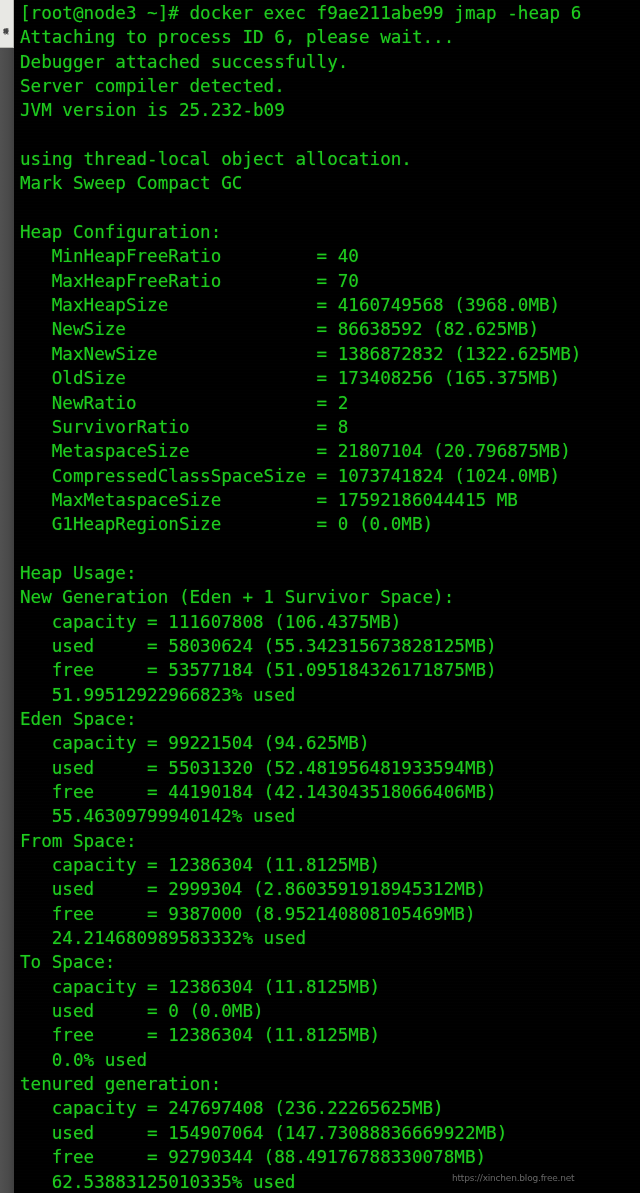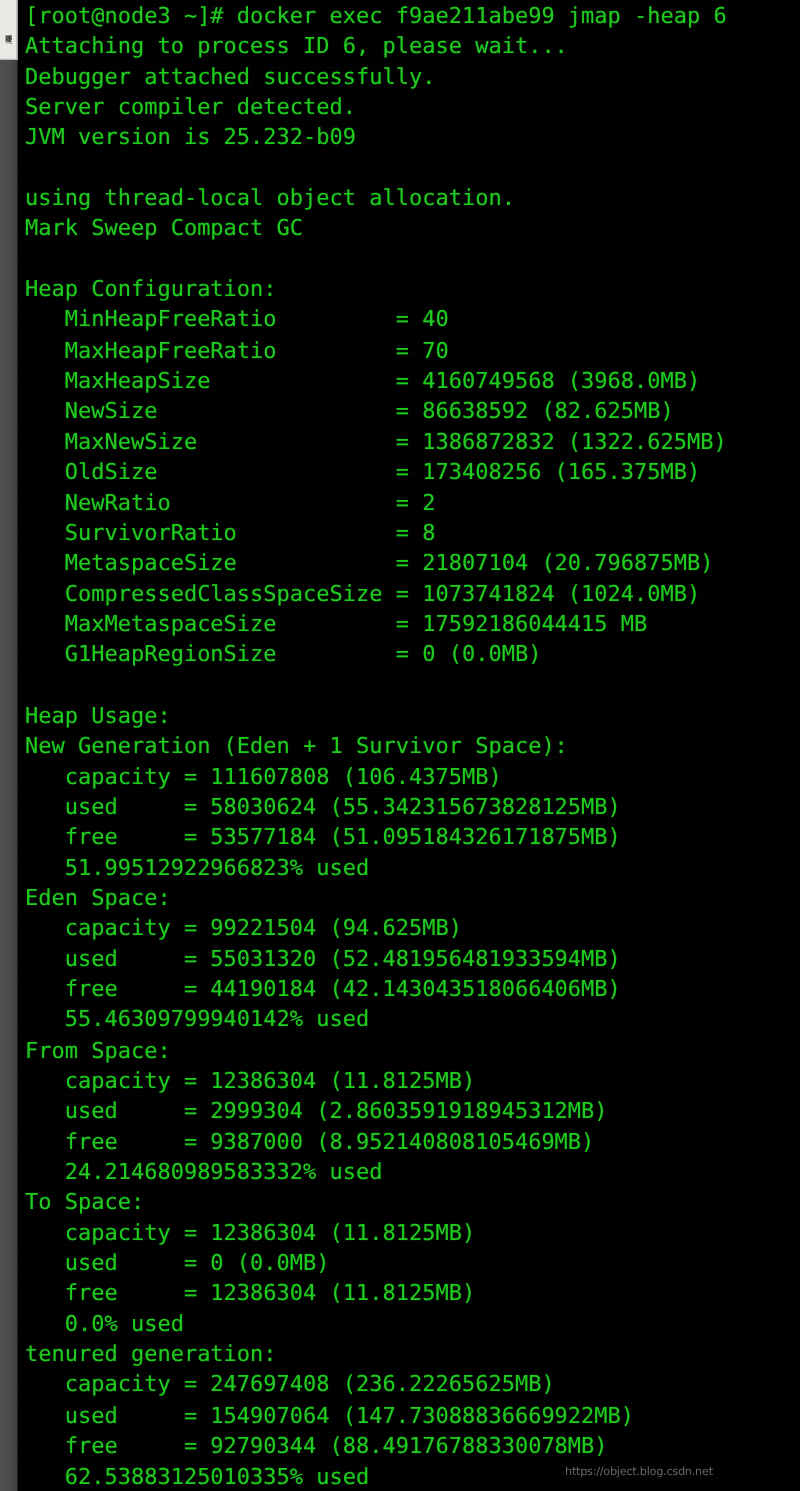--- a/index.html
+++ b/index.html
@@ -182,15 +182,15 @@
         <div class="tline">   capacity = 247697408 (236.22265625MB)</div>
         <div class="tline">   used     = 154907064 (147.73088836669922MB)</div>
         <div class="tline">   free     = 92790344 (88.49176788330078MB)</div>
         <div class="tline">   62.53883125010335% used</div>
       </div>
   </div>
 
   <div id="noise"></div>
 
   <div id="watermark-main">https://blog.csdn.net/boling_cavalry</div>
-  <div id="watermark-sub">https://object.blog.csdn.net</div>
+  <div id="watermark-sub">https://xinchen.blog.free.net</div>
 
 </div>
 
 </body></html>

